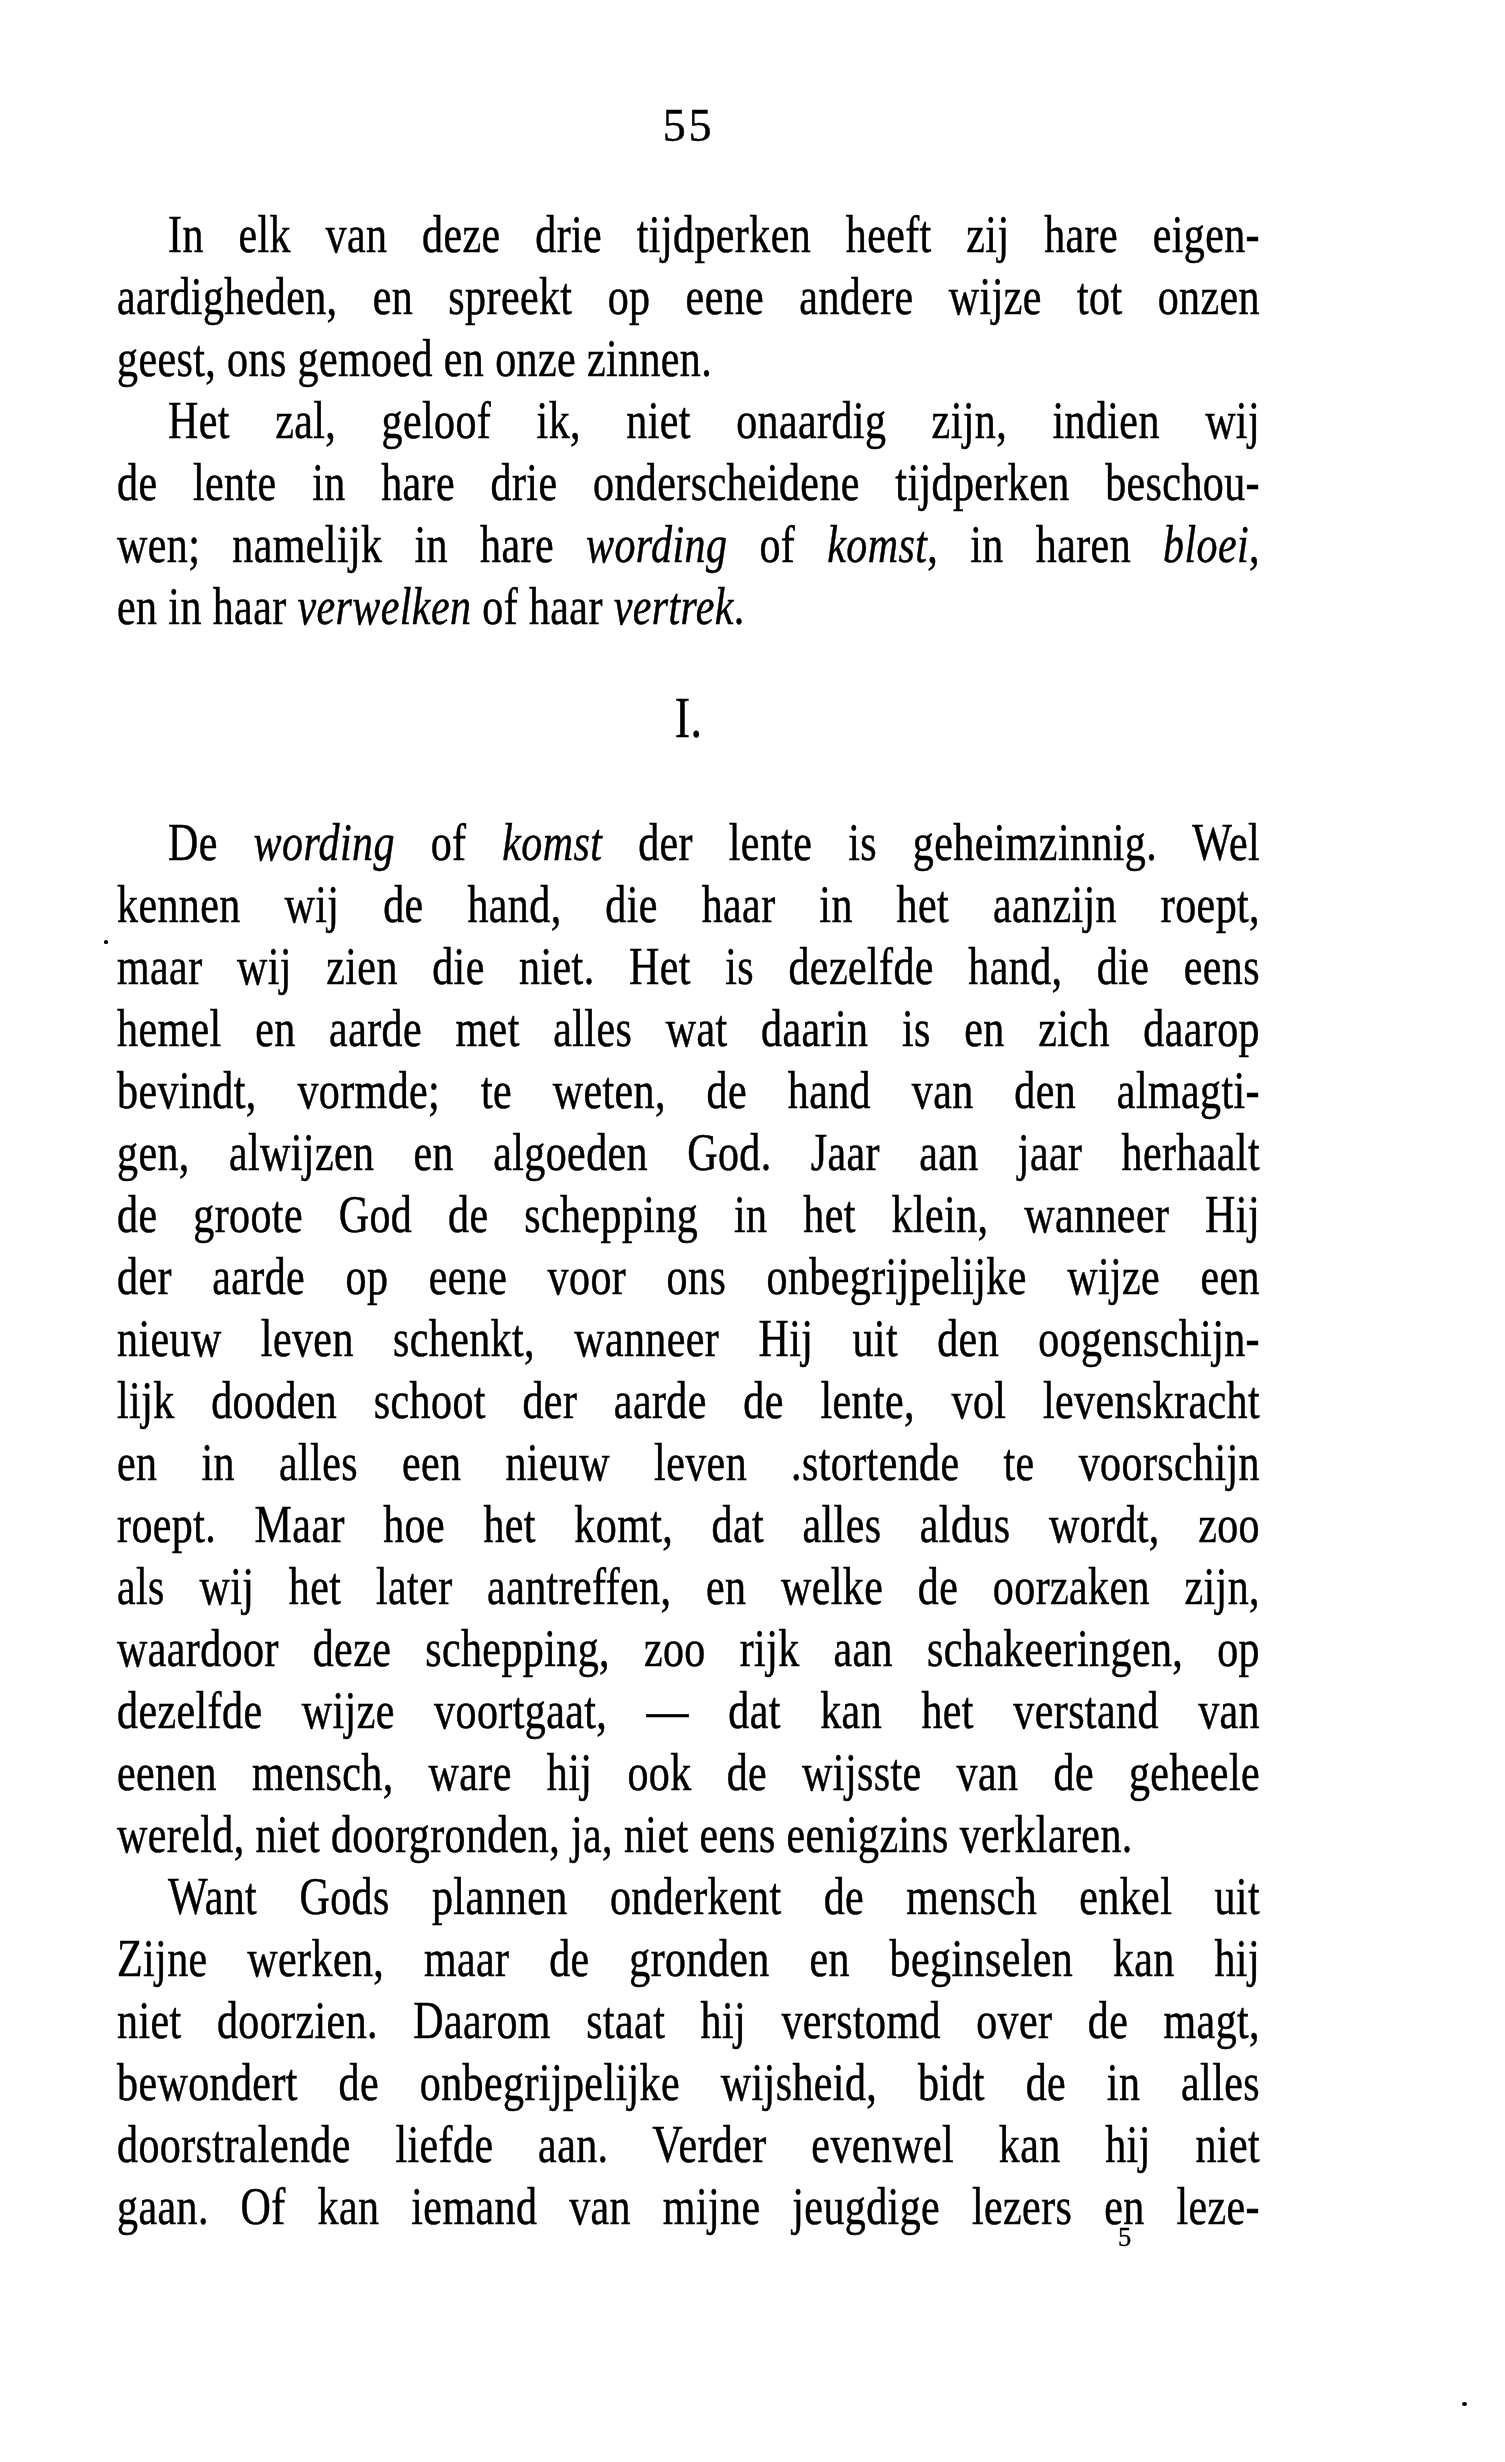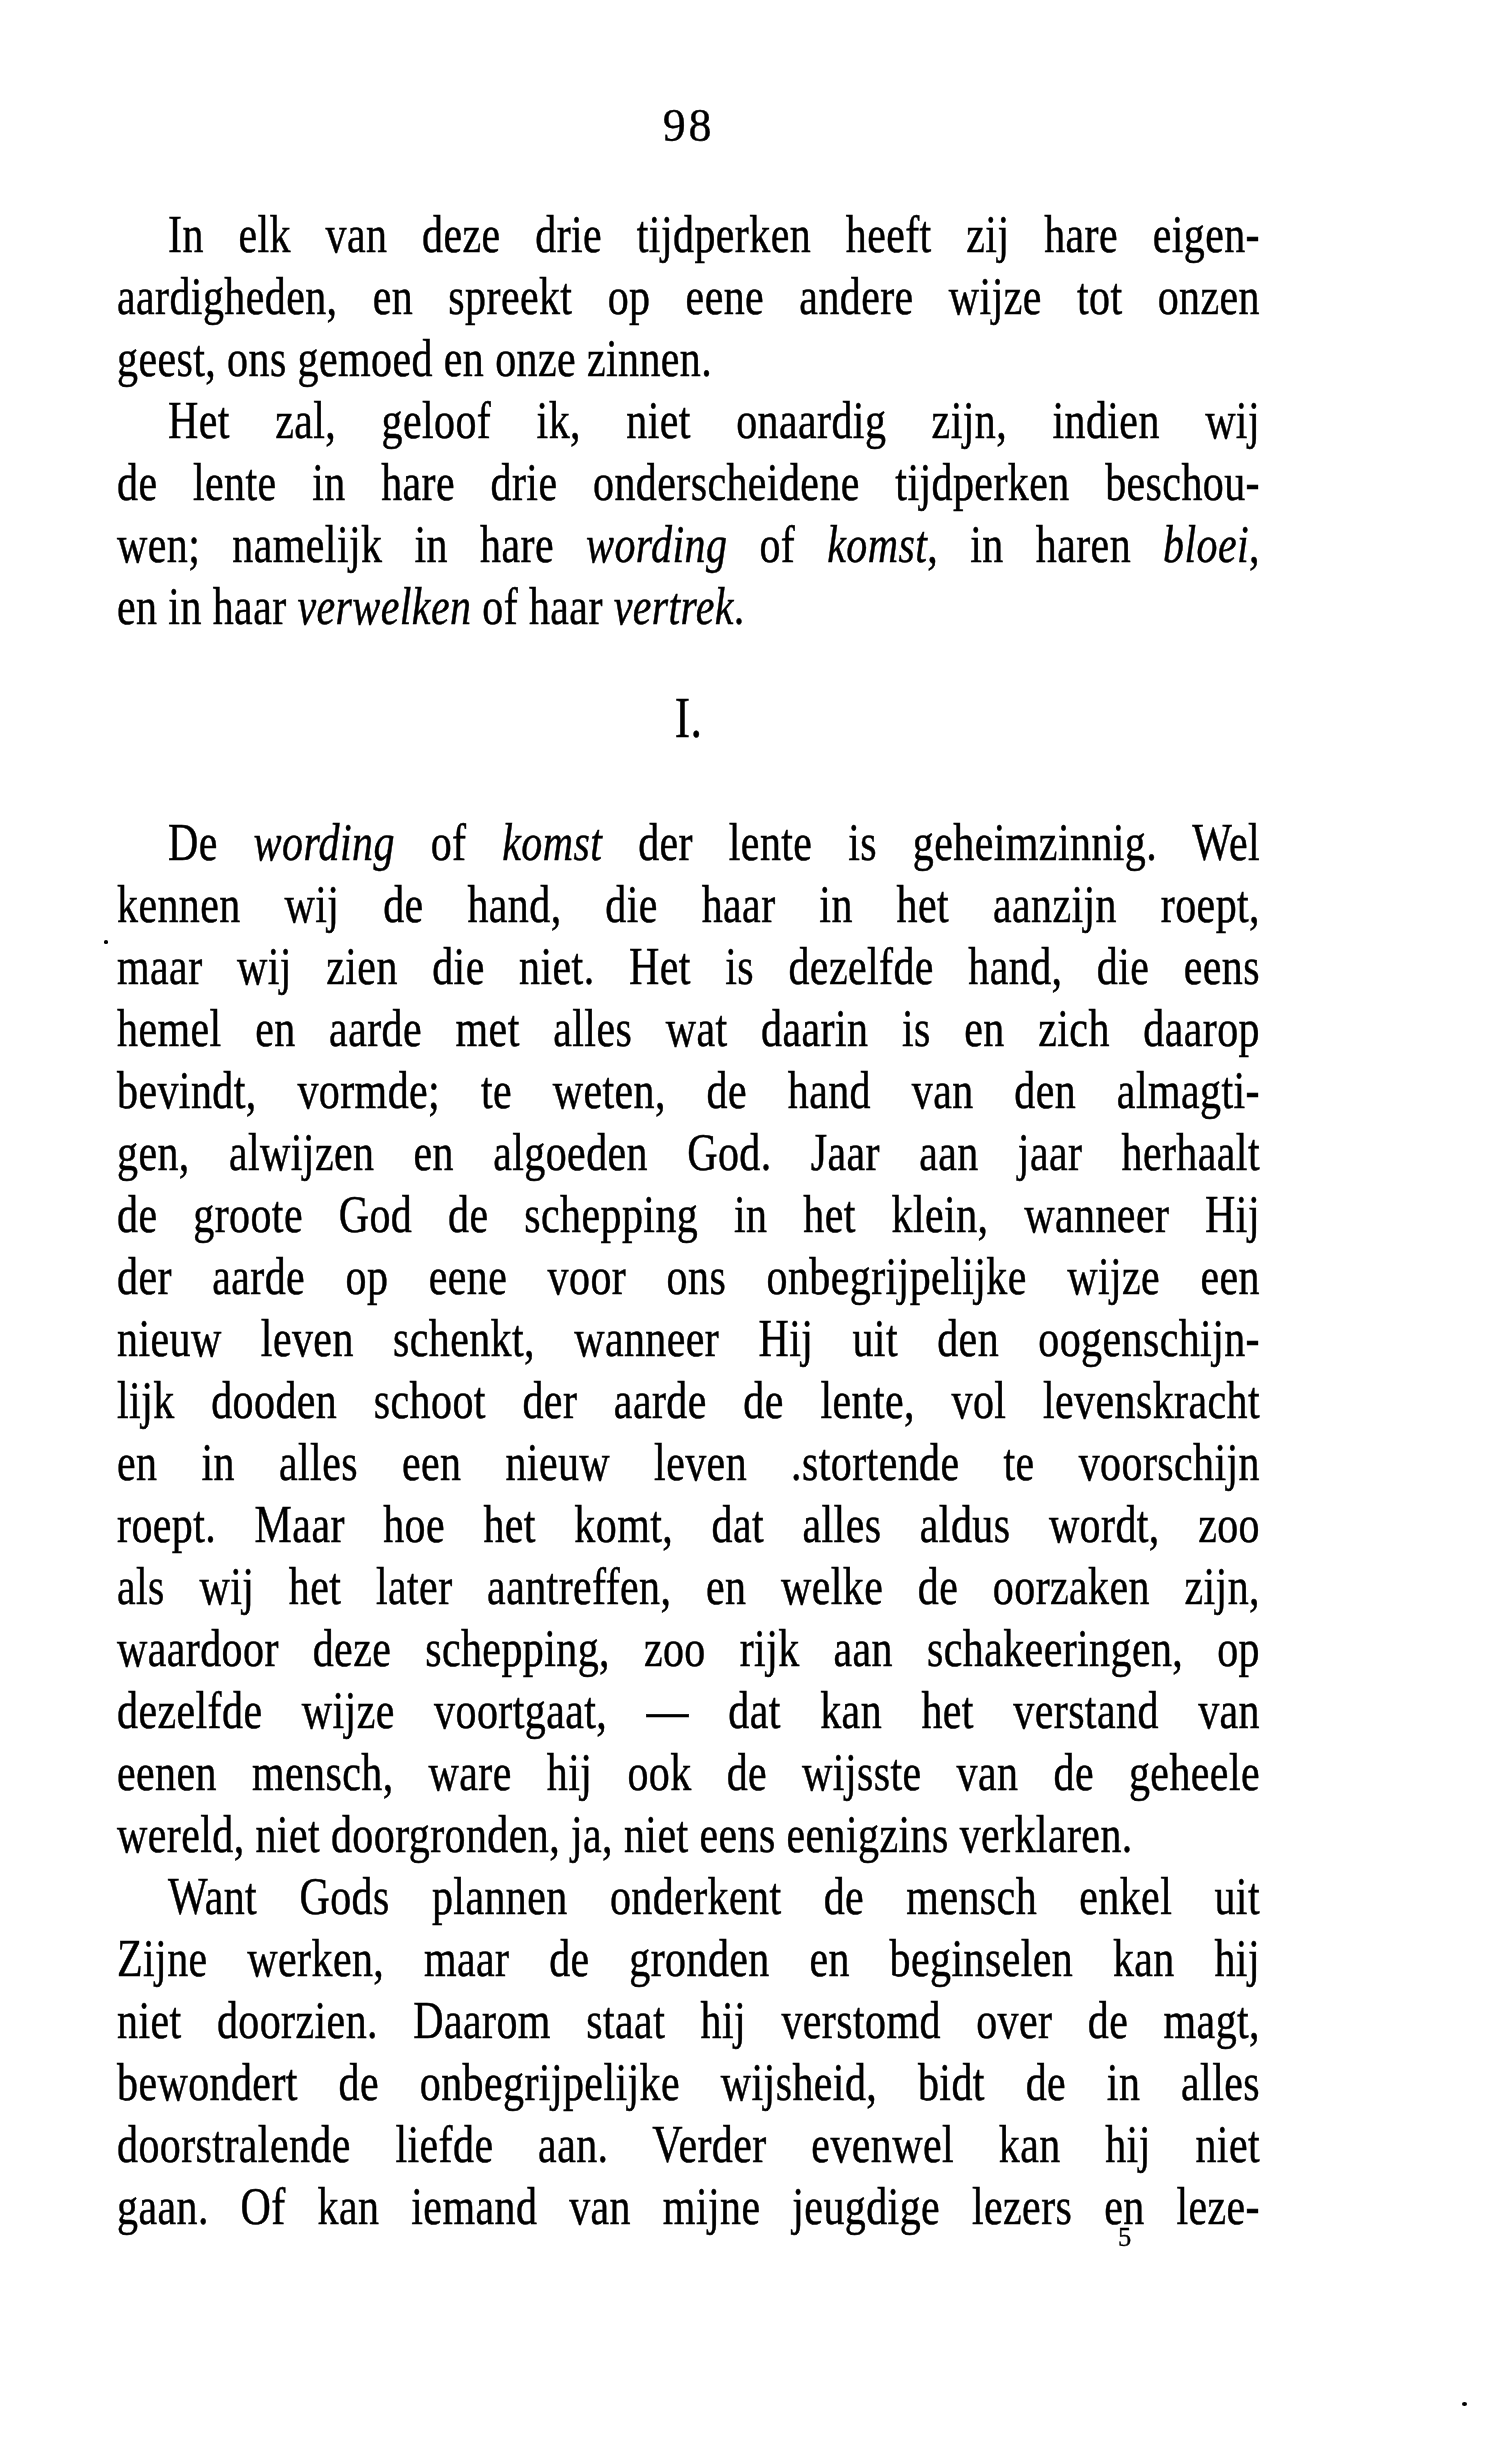--- a/index.html
+++ b/index.html
@@ -75,21 +75,21 @@
     border-radius: 50%;
   }
   .speck-left   { left: 104px;  top: 940px; width: 4.4px; height: 3.5px; }
   .speck-bottom { left: 1462px; top: 2402px; width: 5.3px; height: 4.4px; }
 </style>
 </head>
 <body>
 
 <div>
 
-  <div class="page-number">98</div>
+  <div class="page-number">55</div>
 
   <div class="text-block">
     <div id="para-group-top">
         <div class="para">
           <div class="line indent"><span>In elk van deze drie tijdperken heeft zij hare eigen-</span></div>
           <div class="line"><span>aardigheden, en spreekt op eene andere wijze tot onzen</span></div>
           <div class="line endline"><span>geest, ons gemoed en onze zinnen.</span></div>
         </div>
         <div class="para">
           <div class="line indent"><span>Het zal, geloof ik, niet onaardig zijn, indien wij</span></div>

